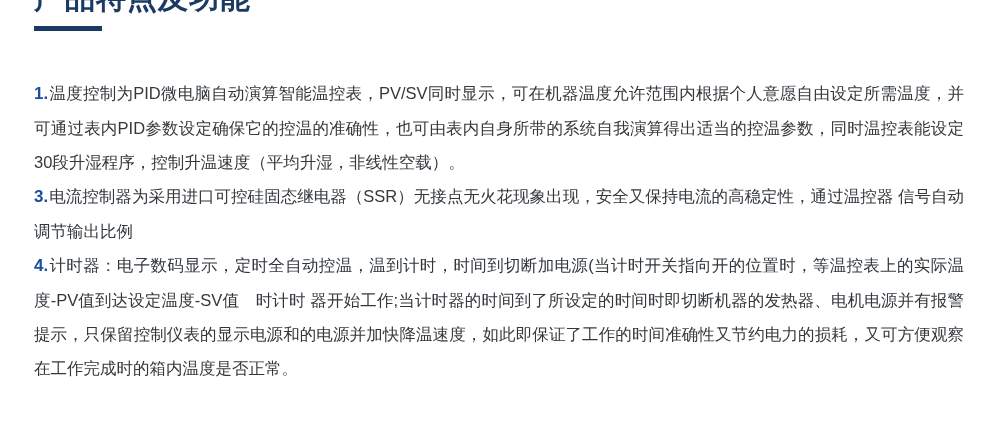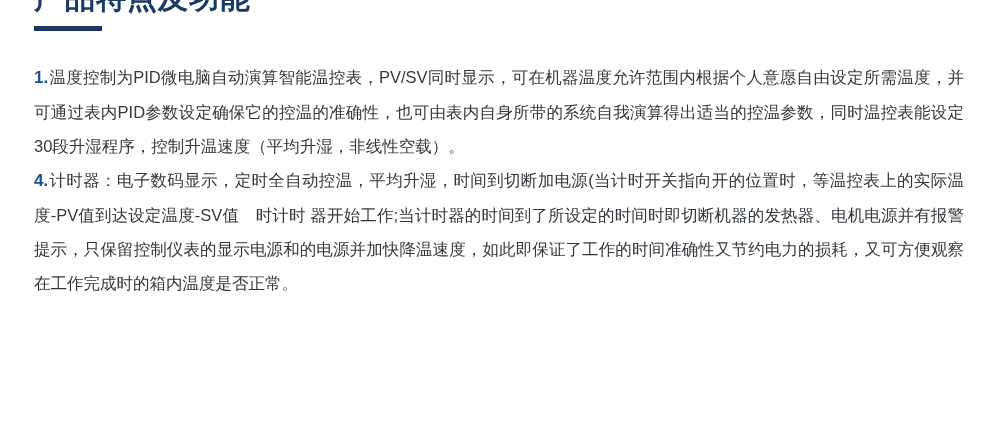--- a/index.html
+++ b/index.html
@@ -37,21 +37,21 @@
   }
   .title-rule {
     margin-top: 8px;
     width: 68px;
     height: 5px;
     background: #1b3a63;
   }
   .content {
     position: absolute;
     left: 34px;
-    top: 60px;
+    top: 76px;
     width: 930px;
   }
   .para {
     font-size: 16.5px;
     line-height: 34px;
     color: #33383d;
     margin: 0 0 0 0;
     text-align: justify;
     text-justify: inter-ideograph;
   }
@@ -75,19 +75,22 @@
     <div class="title-rule"></div>
   </div>
 
   <div class="content">
 
     <p class="para">
       <span class="num">1.</span><span class="txt">温度控制为PID微电脑自动演算智能温控表，PV/SV同时显示，可在机器温度允许范围内根据个人意愿自由设定所需温度，并可通过表内PID参数设定确保它的控温的准确性，也可由表内自身所带的系统自我演算得出适当的控温参数，同时温控表能设定30段升湿程序，控制升温速度（平均升湿，非线性空载）。</span>
     </p>
 
 
+    <p class="para">
+      <span class="num">3.</span><span class="txt">电流控制器为采用进口可控硅固态继电器（SSR）无接点无火花现象出现，安全又保持电流的高稳定性，通过温控器 信号自动调节输出比例</span>
+    </p>
 
     <p class="para">
-      <span class="num">4.</span><span class="txt">计时器：电子数码显示，定时全自动控温，平均升湿，时间到切断加电源(当计时开关指向开的位置时，等温控表上的实际温度-PV值到达设定温度-SV值　时计时 器开始工作;当计时器的时间到了所设定的时间时即切断机器的发热器、电机电源并有报警提示，只保留控制仪表的显示电源和的电源并加快降温速度，如此即保证了工作的时间准确性又节约电力的损耗，又可方便观察在工作完成时的箱内温度是否正常。</span>
+      <span class="num">4.</span><span class="txt">计时器：电子数码显示，定时全自动控温，温到计时，时间到切断加电源(当计时开关指向开的位置时，等温控表上的实际温度-PV值到达设定温度-SV值　时计时 器开始工作;当计时器的时间到了所设定的时间时即切断机器的发热器、电机电源并有报警提示，只保留控制仪表的显示电源和的电源并加快降温速度，如此即保证了工作的时间准确性又节约电力的损耗，又可方便观察在工作完成时的箱内温度是否正常。</span>
     </p>
 
   </div>
 </div>
 
 </body></html>

